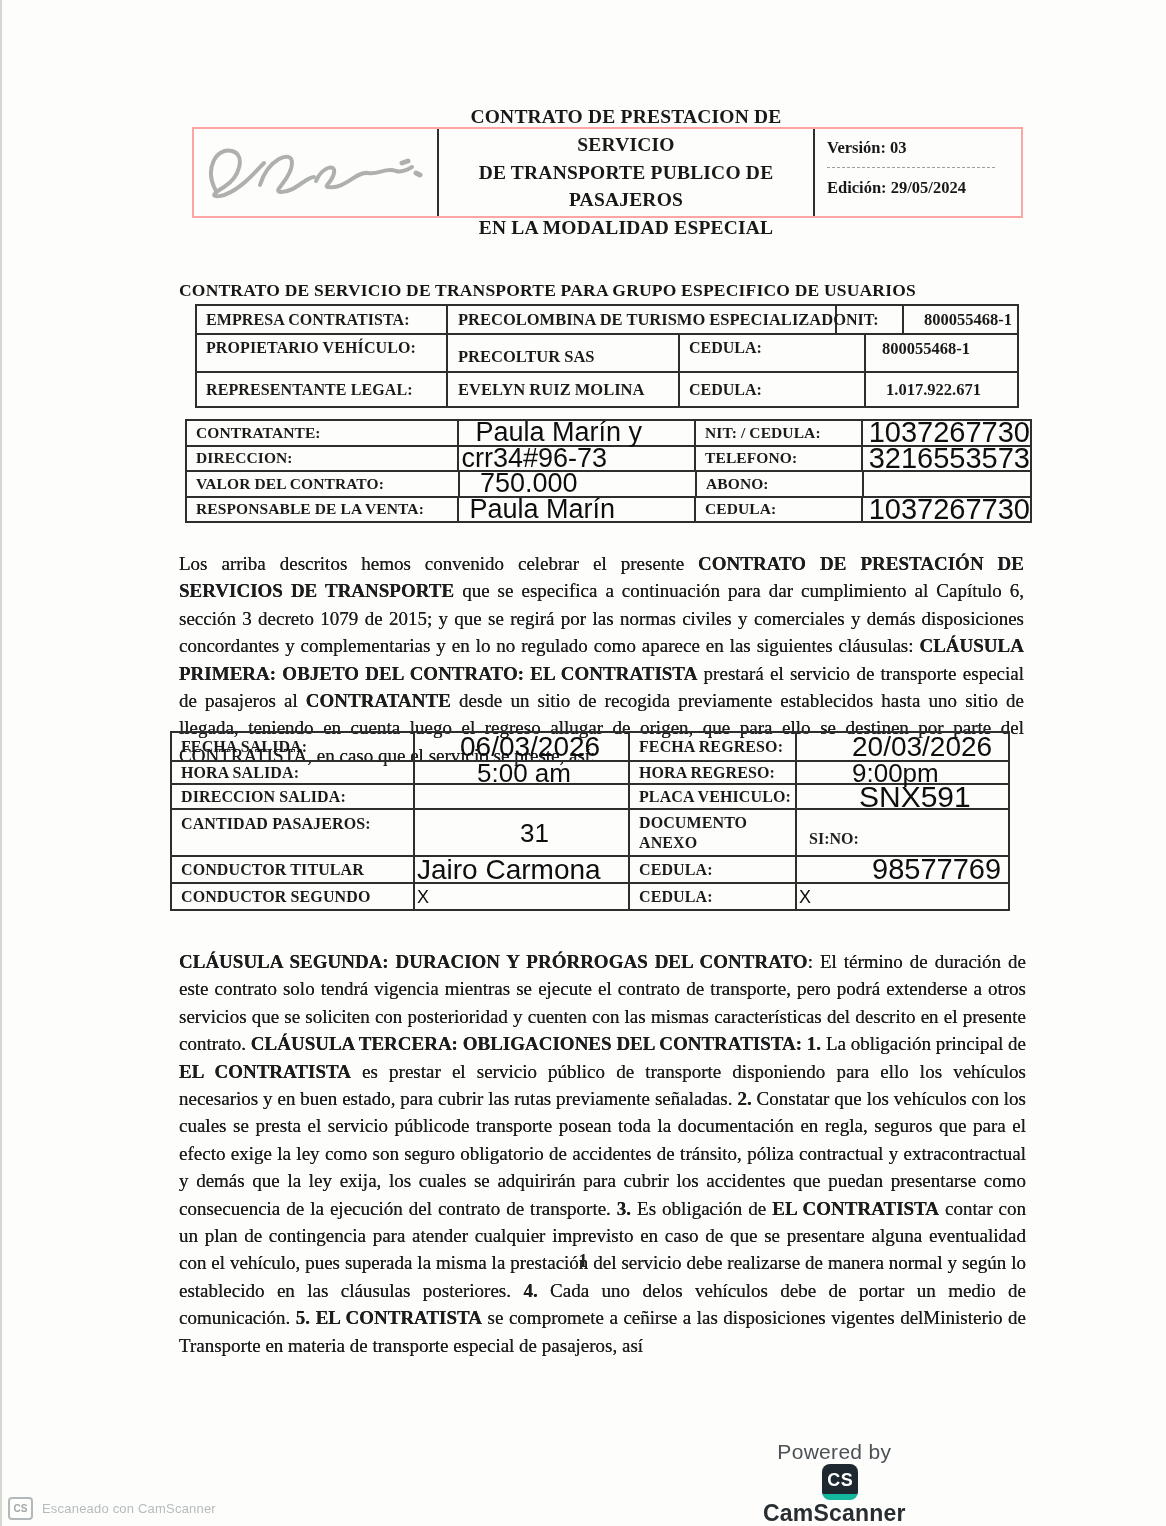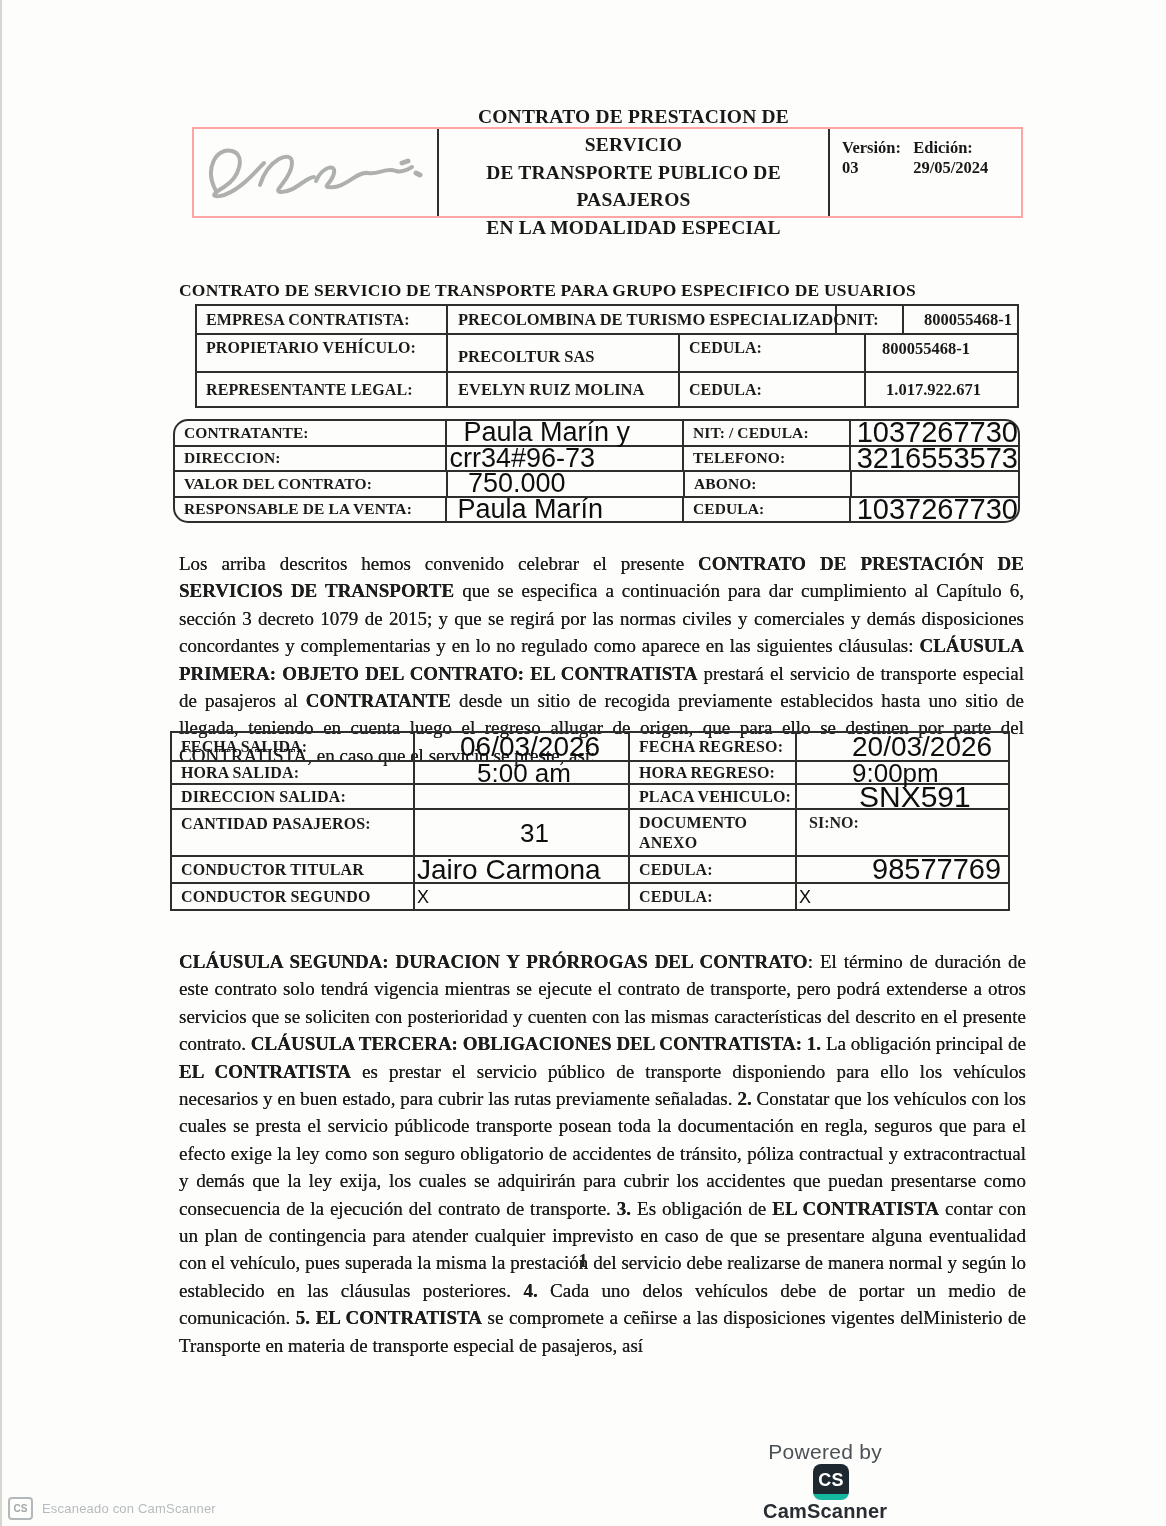--- a/index.html
+++ b/index.html
@@ -10,21 +10,21 @@
   }
   .page::before{content:"";position:absolute;left:0;top:0;bottom:0;width:2px;background:#d7d7d2;}
   
   .header-box{position:absolute;left:192px;top:127px;width:827px;height:87px;
     border:2px solid #fca5a5;display:flex;background:#fdfdfc;}
   .logo-cell{width:243px;border-right:2px solid #2e2e2e;position:relative;}
   .title-cell{flex:1;display:flex;flex-direction:column;justify-content:center;
     text-align:center;font-weight:bold;font-size:19.5px;line-height:1.42;
     letter-spacing:.2px;color:#181818;padding:2px 6px;}
   .meta-cell{width:178px;border-left:2px solid #2e2e2e;font-weight:bold;font-size:16.5px;
-    display:flex;flex-direction:row;padding:9px 1px 9px 12px;color:#181818;}
+    display:flex;flex-direction:column;padding:9px 16px 9px 12px;color:#181818;}
   .meta-divider{border-top:1.5px dashed #9aa09f;margin:9px 10px 10px 0;}
   
   .section-title{position:absolute;left:179px;top:280px;font-weight:bold;font-size:17.5px;
     letter-spacing:.2px;color:#161616;}
   
   .tbl{position:absolute;border:2px solid #2e2e2e;background:transparent;}
   .row{display:flex;border-bottom:2px solid #2e2e2e;}
   .row:last-child{border-bottom:none;}
   .cell{border-right:2px solid #2e2e2e;display:flex;align-items:center;
     overflow:visible;white-space:nowrap;}
@@ -33,57 +33,57 @@
   .lbl2{font-weight:bold;font-size:16px;color:#1a1a1a;padding-left:9px;}
   .prnt{font-weight:bold;font-size:16.5px;color:#1a1a1a;padding-left:10px;}
   .fill{font-family:"Liberation Sans",sans-serif;color:#0e0e0e;font-size:27px;line-height:1;}
   .wrapcell{white-space:normal;line-height:1.25;align-items:flex-start;padding-top:3px;}
   
   .t1{left:195px;top:304px;width:820px;}
   .t1 .r1 .c1{width:240px;} .t1 .r1 .c2{width:377px;} .t1 .r1 .c3{width:56px;} .t1 .r1 .c4{flex:1;}
   .t1 .rx .c1{width:240px;} .t1 .rx .c2{width:220px;} .t1 .rx .c3{width:175px;} .t1 .rx .c4{flex:1;}
   .t1 .r1{height:27px;} .t1 .r2{height:36px;} .t1 .r3{height:33px;}
   
-  .t2{left:173px;top:419px;width:843px;border-radius:15px;}
+  .t2{left:185px;top:419px;width:843px;}
   .t2 .c1{width:262px;} .t2 .c2{width:235px;} .t2 .c3{width:156px;} .t2 .c4{flex:1;}
   .t2 .row{height:23.5px;}
   .t2 .lbl{font-size:15.5px;}
   
   .t3{left:170px;top:731px;width:836px;}
   .t3 .c1{width:232px;} .t3 .c2{width:213px;} .t3 .c3{width:156px;} .t3 .c4{flex:1;}
   .t3 .r1{height:27px;} .t3 .r2{height:21px;} .t3 .r3{height:22px;} .t3 .r4{height:23px;}
   .t3 .r5{height:45px;} .t3 .r6{height:25px;} .t3 .r7{height:25px;}
   
   .f26{font-size:26px;} .f28{font-size:28px;} .f29{font-size:29px;} .f30{font-size:30px;}
   .f19{font-size:19px;} .f18{font-size:18px;}
   .pl2{padding-left:2px;} .pl6{padding-left:6px;} .pl10{padding-left:10px;}
   .pl16{padding-left:16px;} .pl20{padding-left:20px;} .pl45{padding-left:45px;}
   .pl55{padding-left:55px;} .pl62{padding-left:62px;} .pl75{padding-left:75px;}
   .pl105{padding-left:105px;}
-  .sino{display:flex;width:100%;font-weight:bold;font-size:16px;padding-left:12px;align-items:flex-start;padding-top:4px;}
+  .sino{display:flex;width:100%;font-weight:bold;font-size:16px;padding-left:12px;align-items:flex-start;padding-top:20px;}
   .sino .no{}
   .docanexo{align-items:flex-start;}
   
   .para{position:absolute;font-size:19px;line-height:27.4px;text-align:justify;
     color:#1c1c1c;text-shadow:0 0 .4px #2a2a2a;}
   .p1{left:179px;top:531px;width:845px;}
   .p2{left:179px;top:929px;width:847px;}
   .b{font-weight:bold;}
   
   .page-num{position:absolute;left:0;right:0;top:1251px;text-align:center;
     font-weight:bold;font-size:18px;color:#222;}
   
   .footer{position:absolute;left:763px;top:1440px;display:flex;align-items:center;
     font-family:"Liberation Sans",sans-serif;flex-direction:column;}
   .powered{font-size:21px;color:#4b5154;letter-spacing:.3px;}
   .cs-badge{width:36px;height:36px;margin:0 12px 0 24px;border-radius:8px;
     background:linear-gradient(#1d2830 0 84%,#14b89e 84% 100%);
     display:flex;align-items:center;justify-content:center;}
   .cs-badge span{color:#fff;font-weight:bold;font-size:18px;letter-spacing:.5px;margin-top:-4px;}
-  .brand{font-size:20px;color:#272d31;font-weight:bold;letter-spacing:.2px;}
+  .brand{font-size:23px;color:#272d31;font-weight:bold;letter-spacing:.2px;}
   
   .watermark{position:absolute;left:8px;top:1497px;display:flex;align-items:center;
     font-family:"Liberation Sans",sans-serif;}
   .wm-icon{width:21px;height:19px;border:2px solid #b3b8ba;border-radius:4px;
     display:flex;align-items:center;justify-content:center;
     color:#a2a7a9;font-size:10px;font-weight:bold;}
   .wm-text{margin-left:9px;font-size:13px;color:#b6bbbd;letter-spacing:.2px;}
 </style>
 </head>
 <body>

